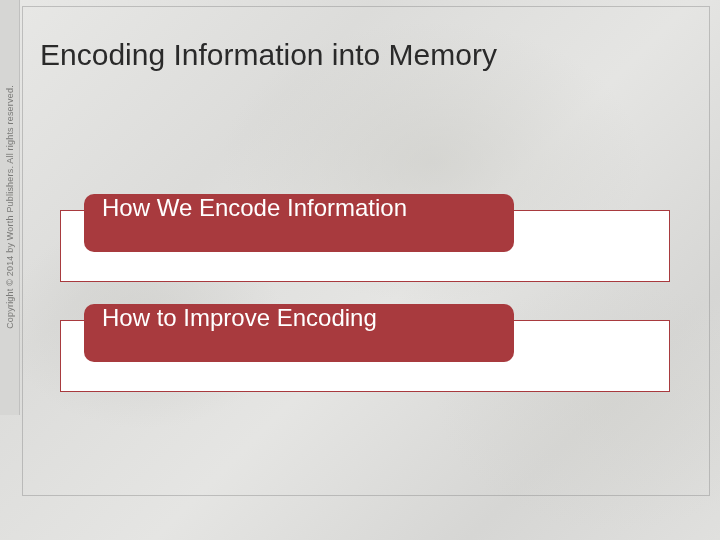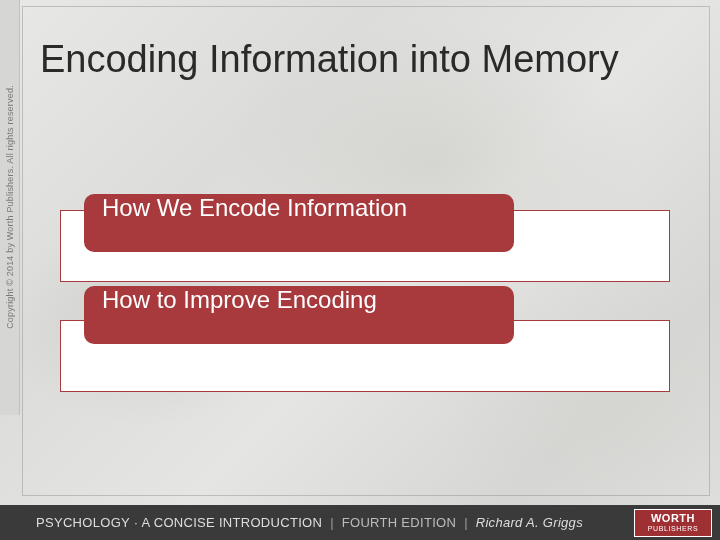--- a/index.html
+++ b/index.html
@@ -39,21 +39,21 @@
     transform: translate(-50%, -50%) rotate(-90deg);
     transform-origin: center;
     white-space: nowrap;
     font-size: 9px;
     color: #7a7a78;
     letter-spacing: 0.2px;
   }
   .title {
     position: absolute;
     top: 38px; left: 40px;
-    font-size: 38px;
+    font-size: 30px;
     font-weight: 400;
     color: #2a2a2a;
   }
   .topic-box-outer {
     position: absolute;
     left: 60px;
     width: 610px;
     height: 72px;
     background: #ffffff;
     border: 1px solid #a83a3e;
@@ -65,21 +65,21 @@
     left: 84px;
     width: 430px;
     height: 58px;
     background: #a83a3e;
     border-radius: 10px;
     display: flex;
     align-items: flex-start;
     padding-left: 18px;
   }
   .topic-box-inner.one { top: 194px; }
-  .topic-box-inner.two { top: 286px; }
+  .topic-box-inner.two { top: 304px; }
   .topic-label {
     font-size: 24px;
     color: #ffffff;
     font-weight: 400;
   }
   .footer {
     position: absolute;
     left: 0; bottom: 0;
     width: 720px; height: 35px;
     background: #3a3a3a;
@@ -137,28 +137,14 @@
   <div class="topic-box-outer one"></div>
   <div class="topic-box-inner one">
     <span class="topic-label">How We Encode Information</span>
   </div>
 
   <div class="topic-box-outer two"></div>
   <div class="topic-box-inner two">
     <span class="topic-label">How to Improve Encoding</span>
   </div>
 
-  <div class="footer">
-    <div class="footer-text">
-      <span class="book">PSYCHOLOGY · A CONCISE INTRODUCTION</span>
-      <span class="sep">|</span>
-      <span class="edition">FOURTH EDITION</span>
-      <span class="sep">|</span>
-      <span class="author">Richard A. Griggs</span>
-    </div>
-    <div class="footer-spacer"></div>
-    <div class="publisher-badge">
-      <div class="line1">WORTH</div>
-      <div class="line2">PUBLISHERS</div>
-    </div>
-  </div>
 
 </div>
 
 </body></html>

